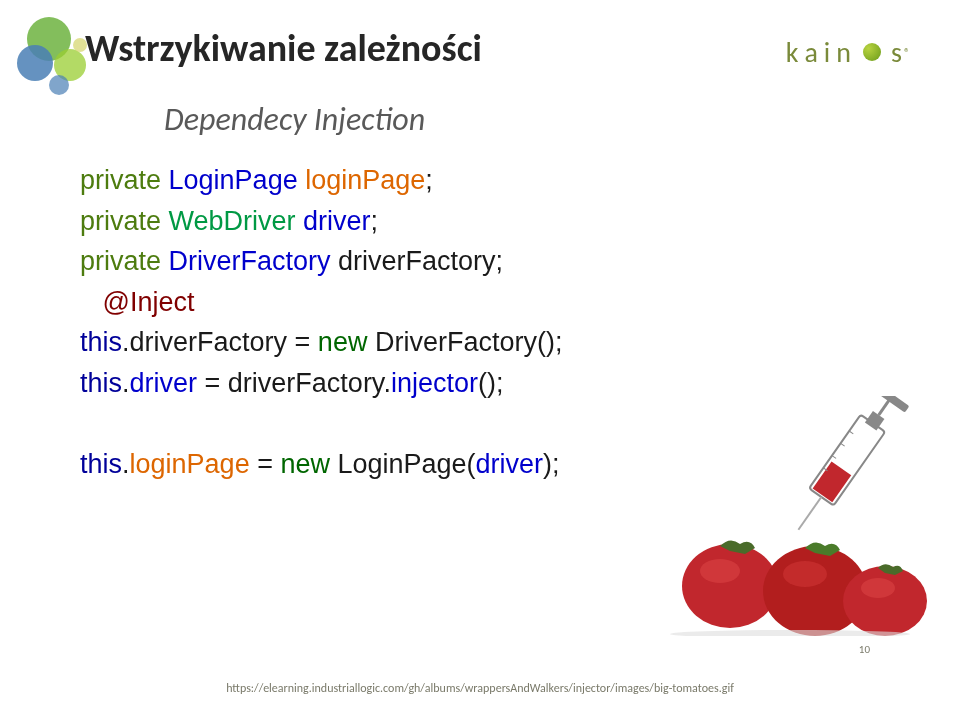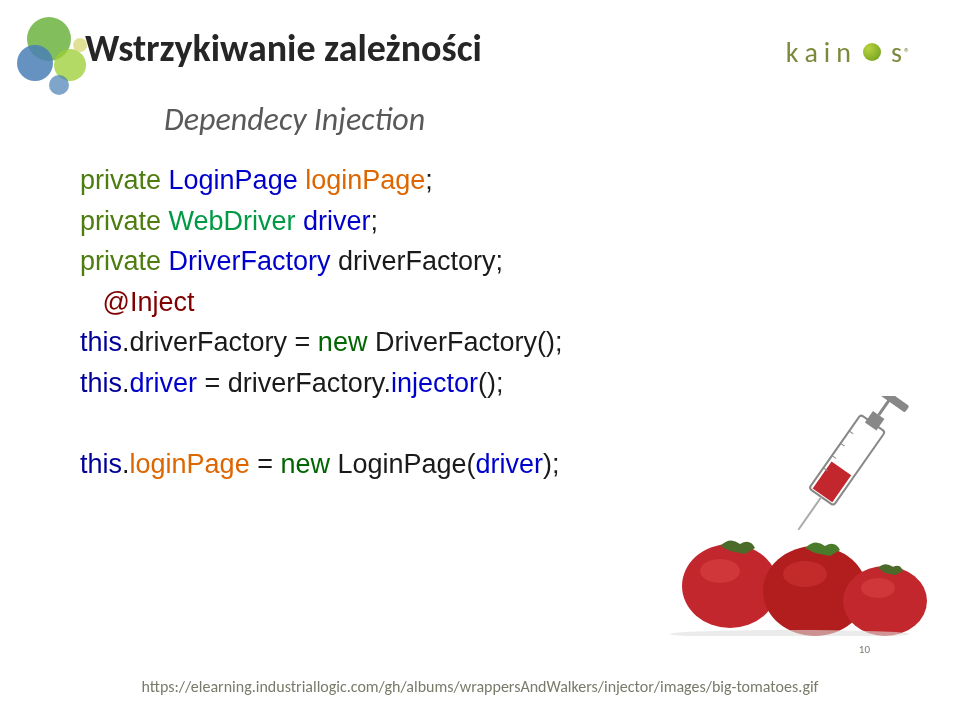--- a/index.html
+++ b/index.html
@@ -110,21 +110,21 @@
       text-align: center;
     }
     .page-number {
       position: absolute;
       bottom: 60px;
       right: 90px;
       font-size: 11px;
       color: #7a7a6a;
     }
     .footer-link {
-      font-size: 16px;
+      font-size: 12px;
       color: #7a7a6a;
     }
   </style>
 </head>
 <body>
 
 <div class="deco-dots">
   <svg width="90" height="90" viewBox="0 0 90 90">
     <circle cx="34" cy="24" r="22" fill="#6db33f" opacity="0.85"></circle>
     <circle cx="20" cy="48" r="18" fill="#4a7fb5" opacity="0.85"></circle>

